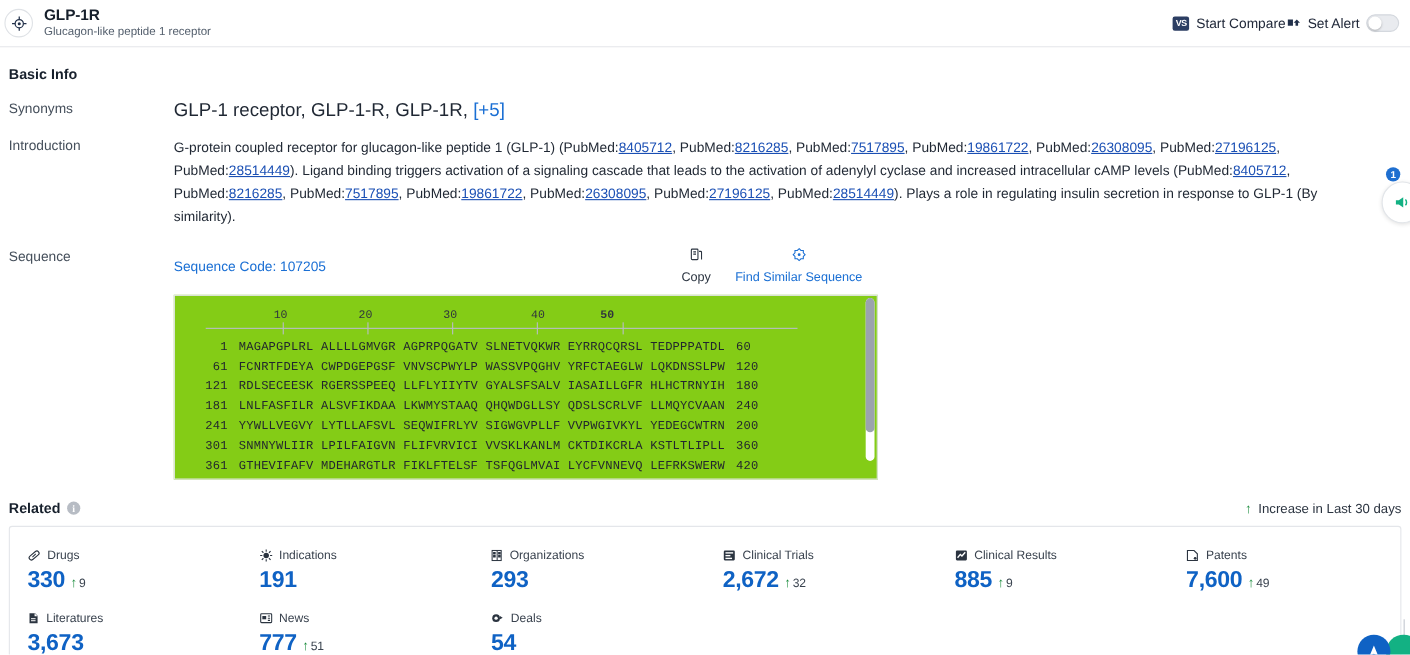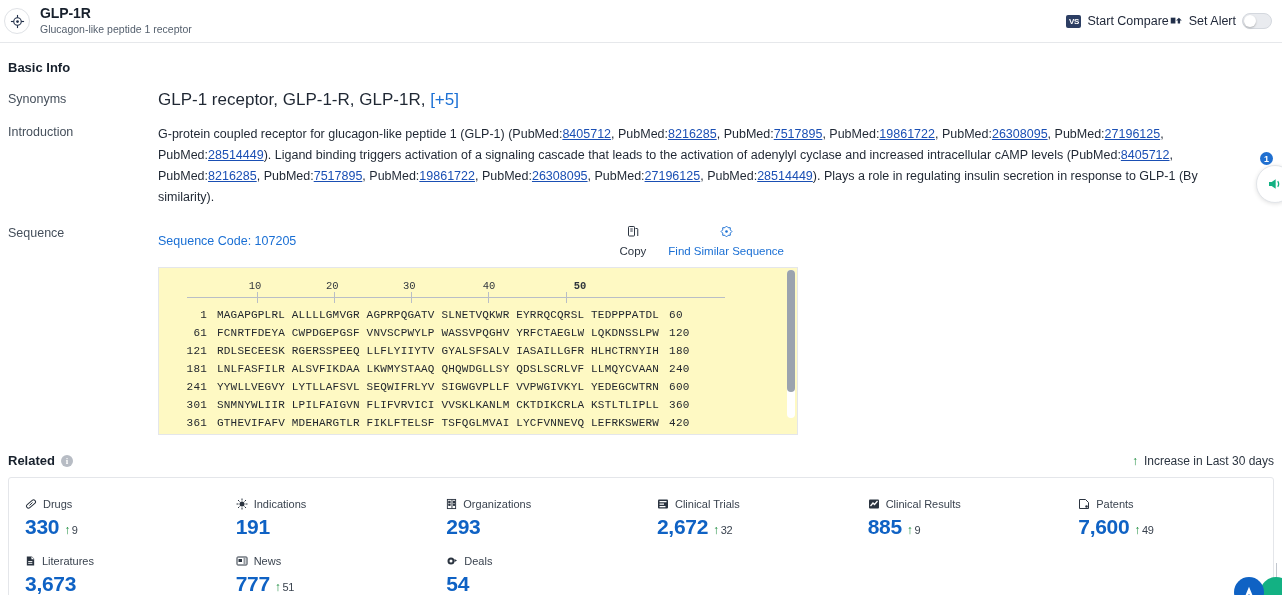--- a/index.html
+++ b/index.html
@@ -93,21 +93,21 @@
   .seq-code { font-size: 12.5px; color: #1a6fd4; cursor: pointer; }
   .seq-tools { margin-left: auto; display: flex; align-items: center; gap: 22px; padding-right: 490px;}
   .seq-tool { display: flex; align-items: center; gap: 5px; font-size: 11.5px; cursor: pointer; flex-direction: column; }
   .seq-tool.copy { color: #2b3440; }
   .seq-tool.find { color: #1a6fd4; }
 
   .seq-box {
     margin-top: 10px;
     width: 640px; height: 168px;
     border: 1px solid #e4e6ea;
-    background: #fef9c3;
+    background: #84cc16;
     position: relative;
     overflow: hidden;
     font-family: "Liberation Mono", monospace;
   }
   .seq-inner { padding: 12px 0 0 0; }
   .ruler {
     position: relative; height: 26px;
     margin-left: 28px; width: 538px;
   }
   .ruler-line {
@@ -304,29 +304,29 @@
           <div class="ruler" id="seq-ruler">
             <div class="ruler-line"></div>
           <div class="ruler-num" style="left: 68.1px;">10</div>
               <div class="ruler-tick" style="left: 70.1px;"></div>
               <div class="ruler-num" style="left: 145.2px;">20</div>
               <div class="ruler-tick" style="left: 147.2px;"></div>
               <div class="ruler-num" style="left: 222.3px;">30</div>
               <div class="ruler-tick" style="left: 224.3px;"></div>
               <div class="ruler-num" style="left: 302px; text-align: right;">40</div>
               <div class="ruler-tick" style="left: 301.4px;"></div>
-              <div class="ruler-num" style="left: 393px; font-weight: bold;">50</div>
+              <div class="ruler-num" style="left: 365px; font-weight: bold;">50</div>
               <div class="ruler-tick" style="left: 378.5px;"></div>
             </div>
           <div id="seq-lines">
               <div class="seq-line"><div class="seq-idx-l">1</div><div class="seq-blocks">MAGAPGPLRL ALLLLGMVGR AGPRPQGATV SLNETVQKWR EYRRQCQRSL TEDPPPATDL</div><div class="seq-idx-r">60</div></div>
               <div class="seq-line"><div class="seq-idx-l">61</div><div class="seq-blocks">FCNRTFDEYA CWPDGEPGSF VNVSCPWYLP WASSVPQGHV YRFCTAEGLW LQKDNSSLPW</div><div class="seq-idx-r">120</div></div>
               <div class="seq-line"><div class="seq-idx-l">121</div><div class="seq-blocks">RDLSECEESK RGERSSPEEQ LLFLYIIYTV GYALSFSALV IASAILLGFR HLHCTRNYIH</div><div class="seq-idx-r">180</div></div>
               <div class="seq-line"><div class="seq-idx-l">181</div><div class="seq-blocks">LNLFASFILR ALSVFIKDAA LKWMYSTAAQ QHQWDGLLSY QDSLSCRLVF LLMQYCVAAN</div><div class="seq-idx-r">240</div></div>
-              <div class="seq-line"><div class="seq-idx-l">241</div><div class="seq-blocks">YYWLLVEGVY LYTLLAFSVL SEQWIFRLYV SIGWGVPLLF VVPWGIVKYL YEDEGCWTRN</div><div class="seq-idx-r">600</div></div>
+              <div class="seq-line"><div class="seq-idx-l">241</div><div class="seq-blocks">YYWLLVEGVY LYTLLAFSVL SEQWIFRLYV SIGWGVPLLF VVPWGIVKYL YEDEGCWTRN</div><div class="seq-idx-r">200</div></div>
               <div class="seq-line"><div class="seq-idx-l">301</div><div class="seq-blocks">SNMNYWLIIR LPILFAIGVN FLIFVRVICI VVSKLKANLM CKTDIKCRLA KSTLTLIPLL</div><div class="seq-idx-r">360</div></div>
               <div class="seq-line"><div class="seq-idx-l">361</div><div class="seq-blocks">GTHEVIFAFV MDEHARGTLR FIKLFTELSF TSFQGLMVAI LYCFVNNEVQ LEFRKSWERW</div><div class="seq-idx-r">420</div></div>
             </div>
         </div>
         <div class="seq-scroll">
           <div class="seq-thumb"></div>
         </div>
       </div>
     </div>
   </div>

